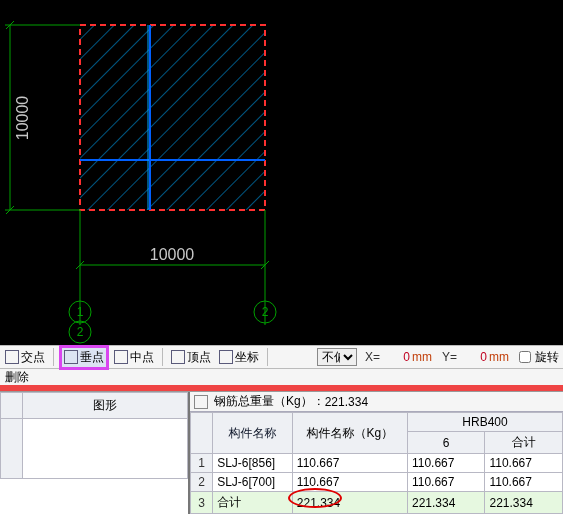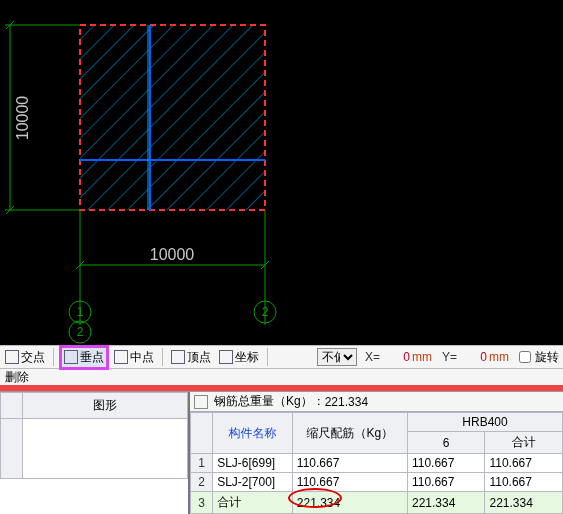--- a/index.html
+++ b/index.html
@@ -104,21 +104,21 @@
     content: ""; position: absolute; background: #555;
   }
   table.data { border-collapse: collapse; width: 100%; table-layout: fixed; font-size: 12px; }
   table.data th, table.data td {
     border: 1px solid #b8b8c4;
     padding: 2px 4px;
     text-align: center;
     white-space: nowrap;
   }
   table.data th { background: #eef0f4; font-weight: normal; }
-  th.name-col { color: #1d4ed8; font-family: Liberation Serif, serif; }
+  th.name-col { color: #0f172a; font-family: Liberation Serif, serif; }
   .ellipse {
     position: absolute;
     width: 54px; height: 20px;
     border: 2px solid #e00000;
     border-radius: 50%/50%;
     pointer-events: none;
   }
   .tablewrap { position: relative; flex: 1; overflow: hidden; }
   .sumrow td { background: #e6f8e0; }
   .sumrow td:first-of-type { background: #e6f8e0; }
@@ -235,37 +235,37 @@
           <col style="width:20px">
             <col style="width:72px">
             <col style="width:104px">
             <col style="width:70px">
             <col style="width:70px">
         </colgroup>
         <tbody>
             <tr>
           <th rowspan="2"></th>
           <th rowspan="2" class="name-col">构件名称</th>
-          <th rowspan="2">缩尺配筋（Kg）</th>
+          <th rowspan="2">构件名称（Kg）</th>
           <th colspan="2">HRB400</th>
         </tr>
         <tr>
           <th>6</th>
           <th>合计</th>
         </tr>
         <tr>
           <td class="rownum">1</td>
-          <td class="cell-left">SLJ-6[699]</td>
+          <td class="cell-left">SLJ-6[856]</td>
           <td class="cell-left">110.667</td>
           <td class="cell-left">110.667</td>
           <td class="cell-left">110.667</td>
         </tr>
         <tr>
           <td class="rownum">2</td>
-          <td class="cell-left">SLJ-2[700]</td>
+          <td class="cell-left">SLJ-6[700]</td>
           <td class="cell-left">110.667</td>
           <td class="cell-left">110.667</td>
           <td class="cell-left">110.667</td>
         </tr>
         <tr class="sumrow">
           <td class="rownum rownum-sum">3</td>
           <td class="cell-left">合计</td>
           <td class="cell-left">221.334</td>
           <td class="cell-left">221.334</td>
           <td class="cell-left">221.334</td>

